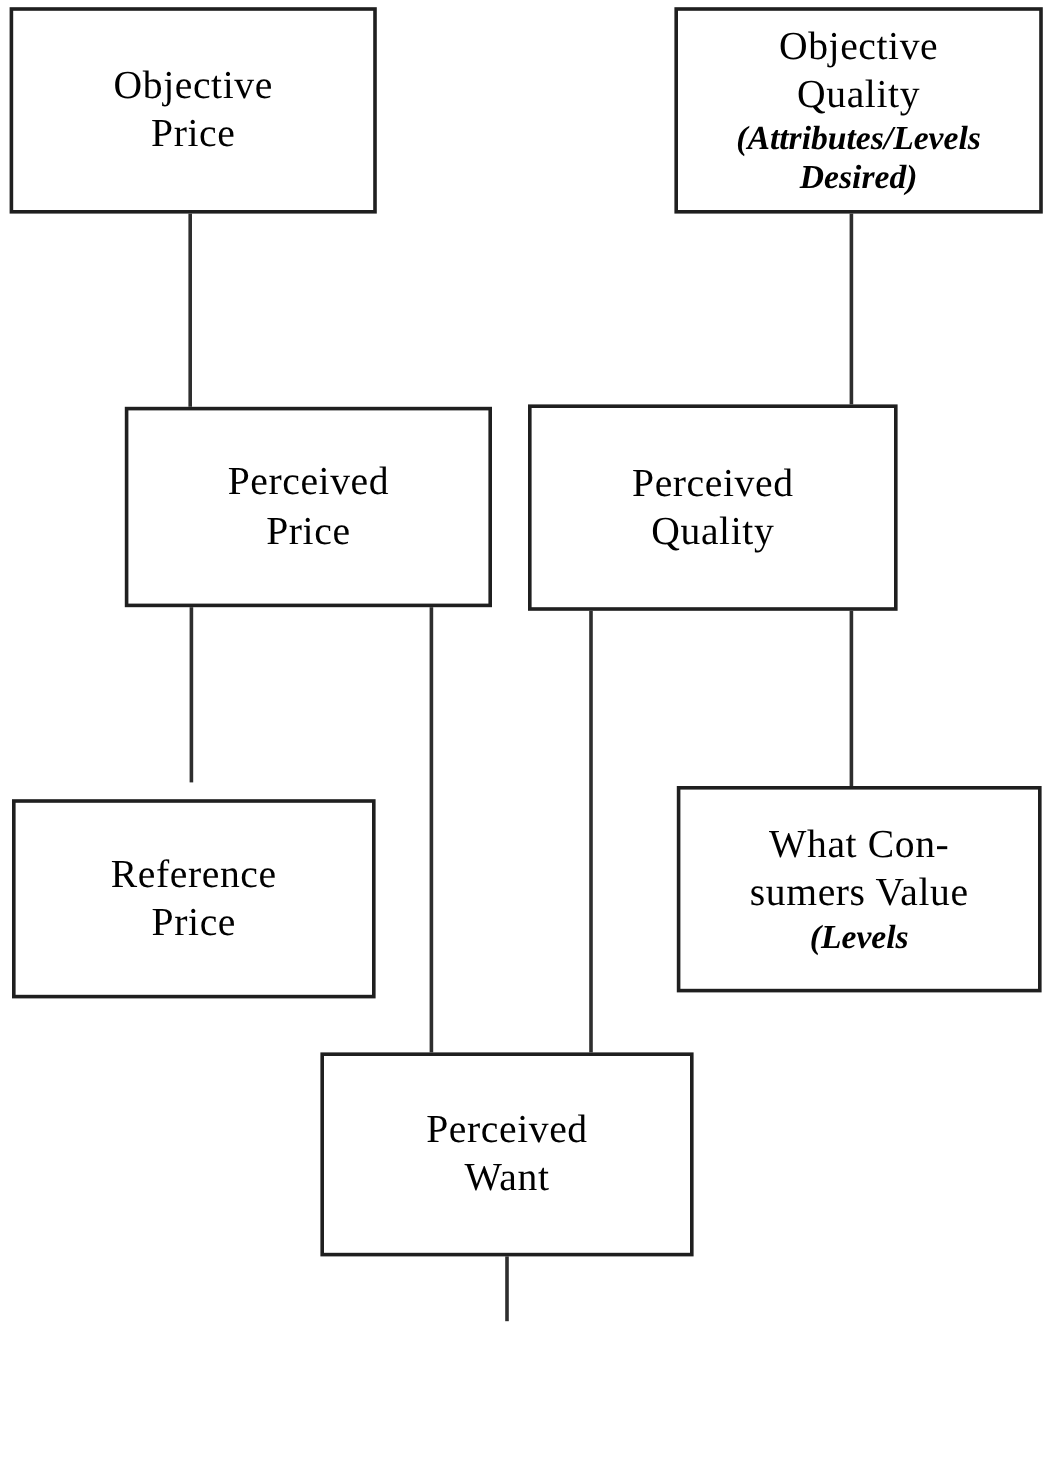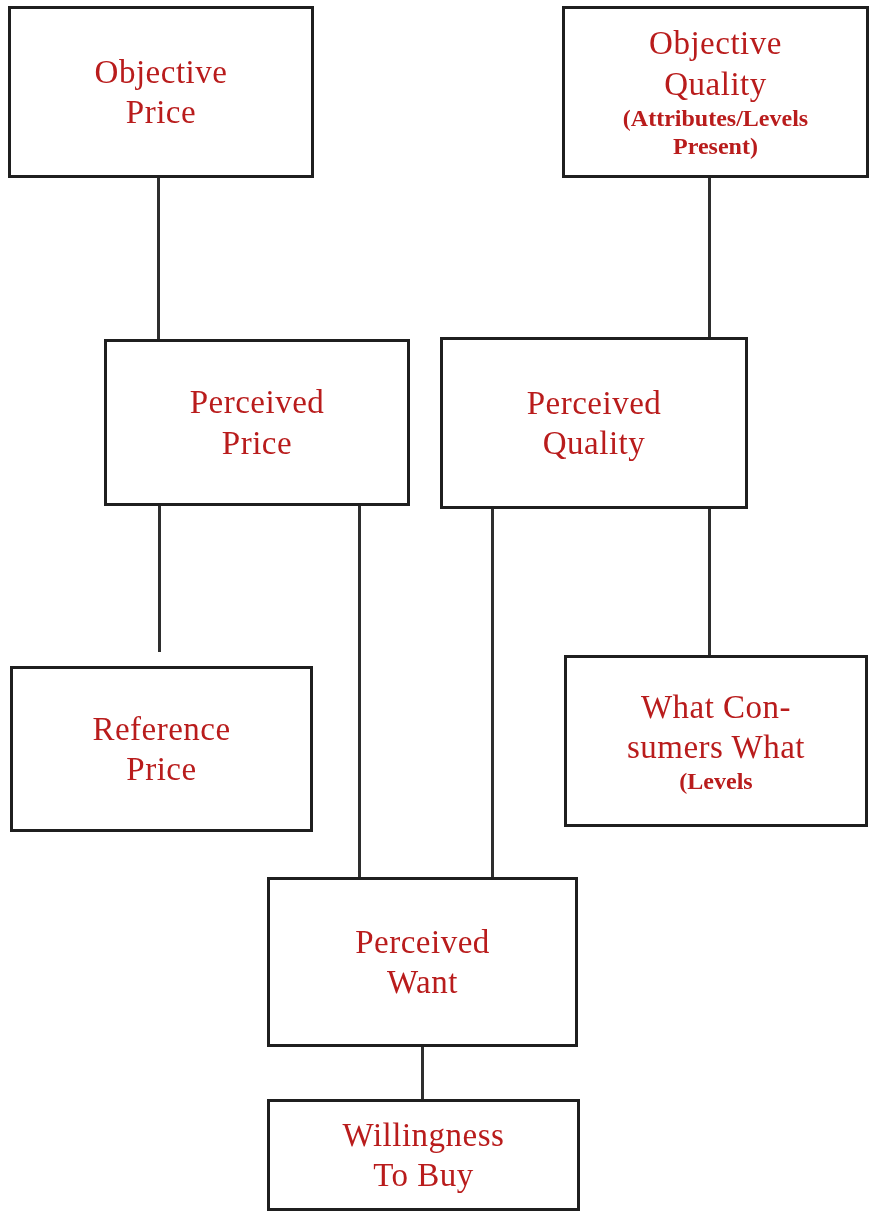--- a/index.html
+++ b/index.html
@@ -6,21 +6,21 @@
     margin: 0;
     padding: 0;
     background: #ffffff;
   }
   .canvas {
     position: relative;
     width: 877px;
     height: 1214px;
     background: #ffffff;
     font-family: "Liberation Serif", serif;
-    color: #b91c1c;
+    color: #000000;
     overflow: hidden;
   }
   .node {
     position: absolute;
     box-sizing: border-box;
     border: 3px solid #1f1f1f;
     background: #ffffff;
     display: flex;
     flex-direction: column;
     align-items: center;
@@ -28,24 +28,25 @@
     text-align: center;
     z-index: 2;
   }
   .main-line {
     font-size: 33px;
     line-height: 1.22;
     letter-spacing: 0.5px;
     white-space: nowrap;
   }
   .sub-line {
-    font-size: 24px;
+    font-size: 28px;
     line-height: 1.18;
     font-weight: bold;
     white-space: nowrap;
+    font-style: italic;
   }
   .edge {
     position: absolute;
     width: 3px;
     background: #2e2e2e;
     z-index: 1;
   }
 </style>
 </head>
 <body>
@@ -62,47 +63,43 @@
 
   <div class="node" style="left:8px; top:6px; width:306px; height:172px;">
     <div class="main-line">Objective</div>
     <div class="main-line">Price</div>
   </div>
 
   <div class="node" style="left:562px; top:6px; width:307px; height:172px;">
     <div class="main-line">Objective</div>
     <div class="main-line">Quality</div>
     <div class="sub-line">(Attributes/Levels</div>
-    <div class="sub-line">Present)</div>
+    <div class="sub-line">Desired)</div>
   </div>
 
   <div class="node" style="left:104px; top:339px; width:306px; height:167px;">
     <div class="main-line">Perceived</div>
     <div class="main-line">Price</div>
   </div>
 
   <div class="node" style="left:440px; top:337px; width:308px; height:172px;">
     <div class="main-line">Perceived</div>
     <div class="main-line">Quality</div>
   </div>
 
   <div class="node" style="left:10px; top:650px; width:303px; height:166px;margin-top:16px;">
     <div class="main-line">Reference</div>
     <div class="main-line">Price</div>
   </div>
 
   <div class="node" style="left:564px; top:655px; width:304px; height:172px;">
     <div class="main-line">What Con-</div>
-    <div class="main-line">sumers What</div>
+    <div class="main-line">sumers Value</div>
     <div class="sub-line">(Levels</div>
   </div>
 
   <div class="node" style="left:267px; top:877px; width:311px; height:170px;">
     <div class="main-line">Perceived</div>
     <div class="main-line">Want</div>
   </div>
 
-  <div class="node" style="left:267px; top:1099px; width:313px; height:112px;">
-    <div class="main-line">Willingness</div>
-    <div class="main-line">To Buy</div>
-  </div>
 
 </div>
 
 </body></html>

